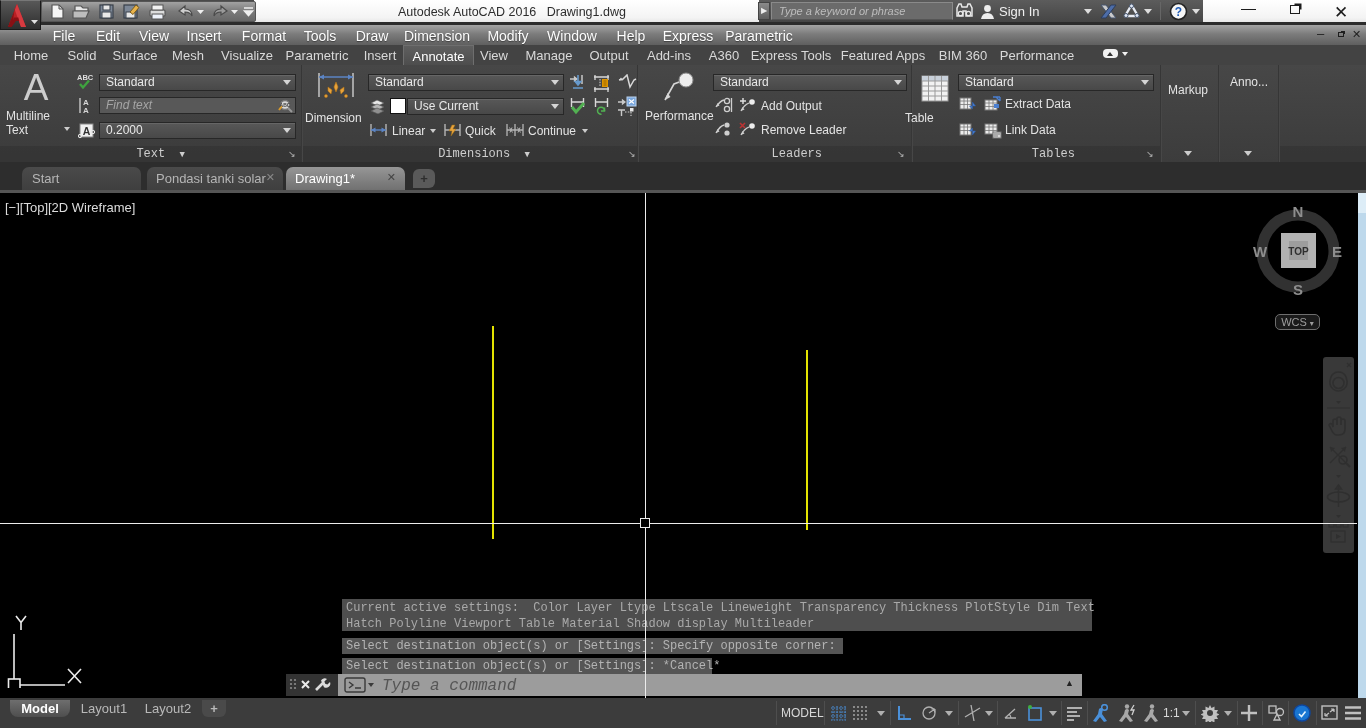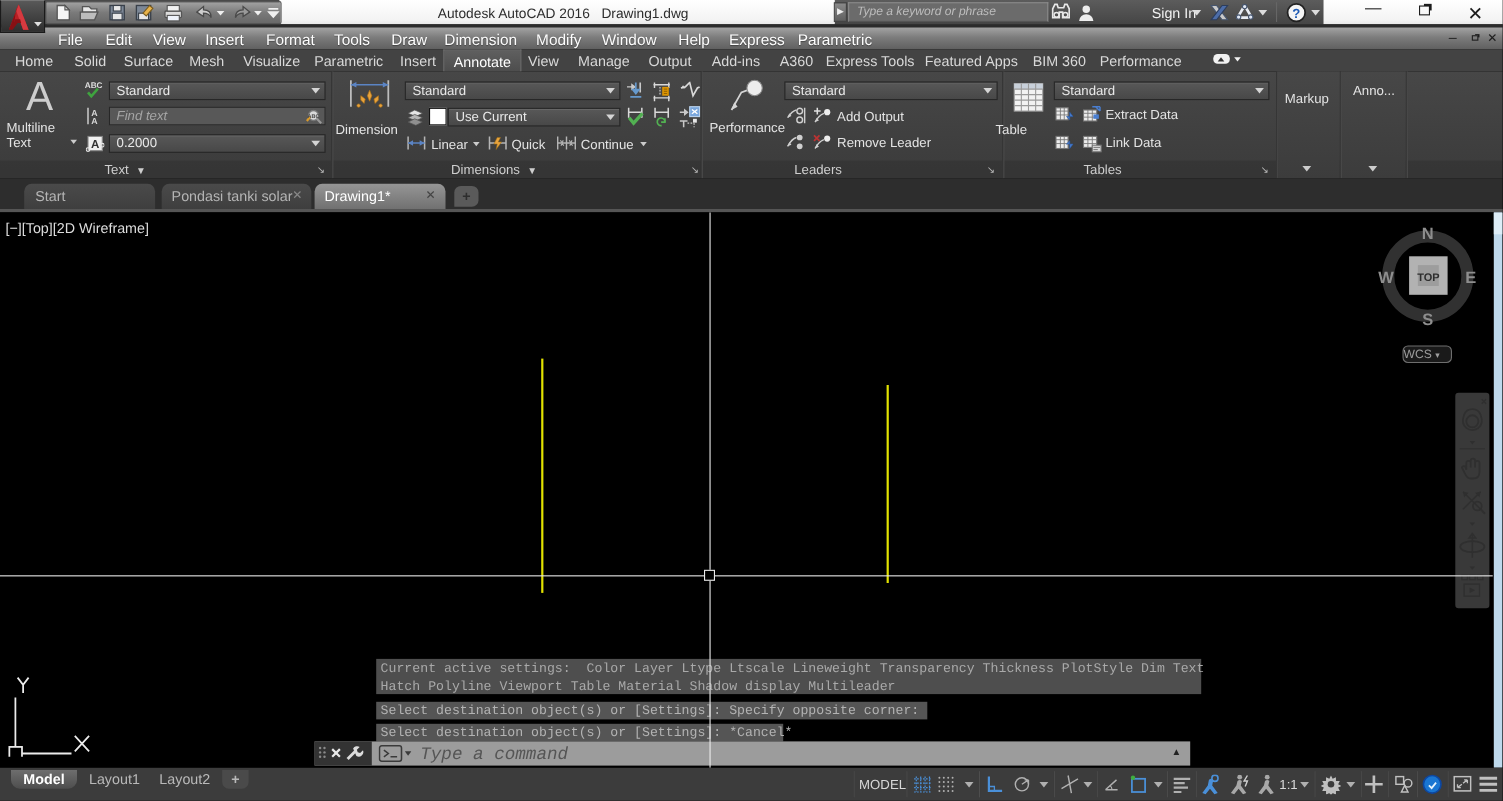--- a/index.html
+++ b/index.html
@@ -11,34 +11,34 @@
 #titlebar { top:0; left:0; width:1366px; height:25px; background:#4a4a4a; }
 #tb-white-mid { left:254px; top:0; width:505px; height:22px; background:linear-gradient(#ffffff,#f4f4f4 80%,#e8e8e8); }
 #tb-white-right { left:1203px; top:0; width:163px; height:22px; background:linear-gradient(#ffffff,#f4f4f4 80%,#e8e8e8); }
 #tb-dark { left:759px; top:0; width:444px; height:22px; background:linear-gradient(#5c5c5c,#454545); }
 #tb-border { left:0; top:22px; width:1366px; height:3px; background:#2b2b2b; }
 #logobox { left:0; top:0; width:41px; height:30px; background:linear-gradient(#585858,#2e2e2e); border:1px solid #1a1a1a; border-top-color:#777; z-index:5; }
 #qat { left:41px; top:1px; width:215px; height:21px; background:linear-gradient(#a2a2a2,#7a7a7a 50%,#686868); border:1px solid #555; border-radius:2px; }
 #title-text { left:398px; top:5px; color:#2d2d2d; font-size:12.5px; white-space:pre; }
 #searchbox { left:771px; top:2px; width:182px; height:18px; background:#6b6b6b; border:1px solid #8a8a8a; border-bottom-color:#555; color:#bdbdbd; font-style:italic; font-size:11px; line-height:16px; padding-left:7px; }
 .tb-arrowbtn { left:758px; top:2px; width:12px; height:18px; background:linear-gradient(#8a8a8a,#5f5f5f); border:1px solid #444; color:#eee; font-size:8px; line-height:16px; text-align:center; }
-#signin { left:999px; top:4px; color:#f0f0f0; font-size:13px;margin-left:48px; }
+#signin { left:999px; top:4px; color:#f0f0f0; font-size:13px; }
 .winbtn { color:#1c1c1c; font-size:15px; top:2px; }
 
 #menubar { top:25px; left:0; width:1366px; height:20px; background:linear-gradient(#a3a3a3,#7c7c7c 45%,#5f5f5f); }
 .menuitem { position:absolute; top:3px; transform:translateX(-50%); color:#fdfdfd; font-size:14px; text-shadow:0 1px 1px rgba(0,0,0,.4); }
 
 #ribbontabs { top:45px; left:0; width:1366px; height:20px; background:#434343;text-align:right; }
 .rtab { position:absolute; top:3px; transform:translateX(-50%); color:#d9d9d9; font-size:13px; }
 #rtab-active { left:403px; top:0px; width:71px; height:20px; background:linear-gradient(#5f5f5f,#4d4d4d); border:1px solid #6e6e6e; border-bottom:none; }
 #rtab-active span { position:absolute; left:50%; top:3px; transform:translateX(-50%); color:#fff; font-size:13px; }
 
 #ribbonbody { top:65px; left:0; width:1366px; height:97px; background:linear-gradient(#474747,#3b3b3b); }
 .panel-sep { position:absolute; top:0; width:2px; height:97px; background:linear-gradient(90deg,#2e2e2e,#4f4f4f); }
-.panel-title { position:absolute; top:82px; height:15px; color:#cecece; font-size:12px; text-align:left; }
+.panel-title { position:absolute; top:82px; height:15px; color:#cecece; font-size:12px; text-align:right;font-family:Liberation Mono, monospace; }
 .launcher { position:absolute; top:84px; color:#b5b5b5; font-size:9px; }
 .combo { position:absolute; height:17px; background:linear-gradient(#585858,#484848); border:1px solid #272727; box-shadow:inset 0 1px 0 #666; color:#e8e8e8; font-size:12px; line-height:15px; padding-left:6px; }
 .combo .arr { position:absolute; right:4px; top:5px; width:0; height:0; border-left:4px solid transparent; border-right:4px solid transparent; border-top:5px solid #d5d5d5; }
 .bigbtn-label { position:absolute; color:#e3e3e3; font-size:12px; text-align:left; }
 .smalllabel { position:absolute; color:#e3e3e3; font-size:12px; }
 
 #filetabs { top:162px; left:0; width:1366px; height:31px; background:#2d2d2d; }
 .ftab { position:absolute; top:5px; height:24px; background:linear-gradient(#4a4a4a,#3e3e3e); border-radius:7px 7px 0 0; color:#b5b5b5; font-size:13px; }
 #ftab-active { background:linear-gradient(#969696,#6f6f6f); color:#fff; }
 #ftab-plus { position:absolute; top:7px; width:22px; height:19px; background:#5a5a5a; border-radius:6px 6px 6px 0; color:#2d2d2d; font-weight:bold; font-size:13px; text-align:center; line-height:19px; }
@@ -394,21 +394,21 @@
     <svg class="abs" style="left:1252px;top:12px" width="92" height="92" viewBox="0 0 92 92">
       <circle cx="46" cy="46" r="36" fill="none" stroke="#313131" stroke-width="11"></circle>
       <text x="46" y="12" font-size="15" font-weight="bold" fill="#8e8e8e" text-anchor="middle" font-family="Liberation Sans">N</text>
       <text x="46" y="90" font-size="15" font-weight="bold" fill="#8e8e8e" text-anchor="middle" font-family="Liberation Sans">S</text>
       <text x="8" y="52" font-size="15" font-weight="bold" fill="#8e8e8e" text-anchor="middle" font-family="Liberation Sans">W</text>
       <text x="85" y="52" font-size="15" font-weight="bold" fill="#8e8e8e" text-anchor="middle" font-family="Liberation Sans">E</text>
       <rect x="29" y="28" width="35" height="35" fill="#b2b2b2"></rect>
       <rect x="37" y="36" width="19" height="19" fill="#9d9d9d"></rect>
       <text x="46.5" y="50" font-size="10" font-weight="bold" fill="#2e2e2e" text-anchor="middle" font-family="Liberation Sans">TOP</text>
     </svg>
-    <div class="abs" style="left:1275px;top:121px;width:45px;height:16px;border:1px solid #6e6e6e;border-radius:5px;background:#1a1a1a;color:#9d9d9d;font-size:11px;line-height:14px;text-align:left">WCS <span style="font-size:8px">▾</span></div>
+    <div class="abs" style="left:1275px;top:121px;width:45px;height:16px;border:1px solid #6e6e6e;border-radius:5px;background:#1a1a1a;color:#9d9d9d;font-size:11px;line-height:14px;text-align:center">WCS <span style="font-size:8px">▾</span></div>
 
     <div id="navbar" class="abs">
       <svg width="31" height="196" viewBox="0 0 31 196">
         <g stroke="#2f2f2f" fill="none" stroke-width="1.6">
           <path d="M24 6 l4 4 M28 6 l-4 4" stroke-width="1.2"></path>
           <path d="M8 20 q-3 8 2 12 q5 4 11 0 q5-4 2-12 q-2-5-7.5-5 q-5.5 0-7.5 5 z"></path>
           <circle cx="15.5" cy="26" r="5.5"></circle>
           <path d="M13 44 l5 0 l-2.5 3 z" fill="#2f2f2f" stroke="none"></path>
           <path d="M4 51 h23" stroke-width="1"></path>
           <path d="M10 70 v-6 q0-2 2-2 t2 2 v4 v-6 q0-2 2-2 t2 2 v6 v-4 q0-2 2-2 t2 2 v8 q0 6-6 6 h-2 q-3 0-5-4 l-3-6 q1-2 3-1 z"></path>

